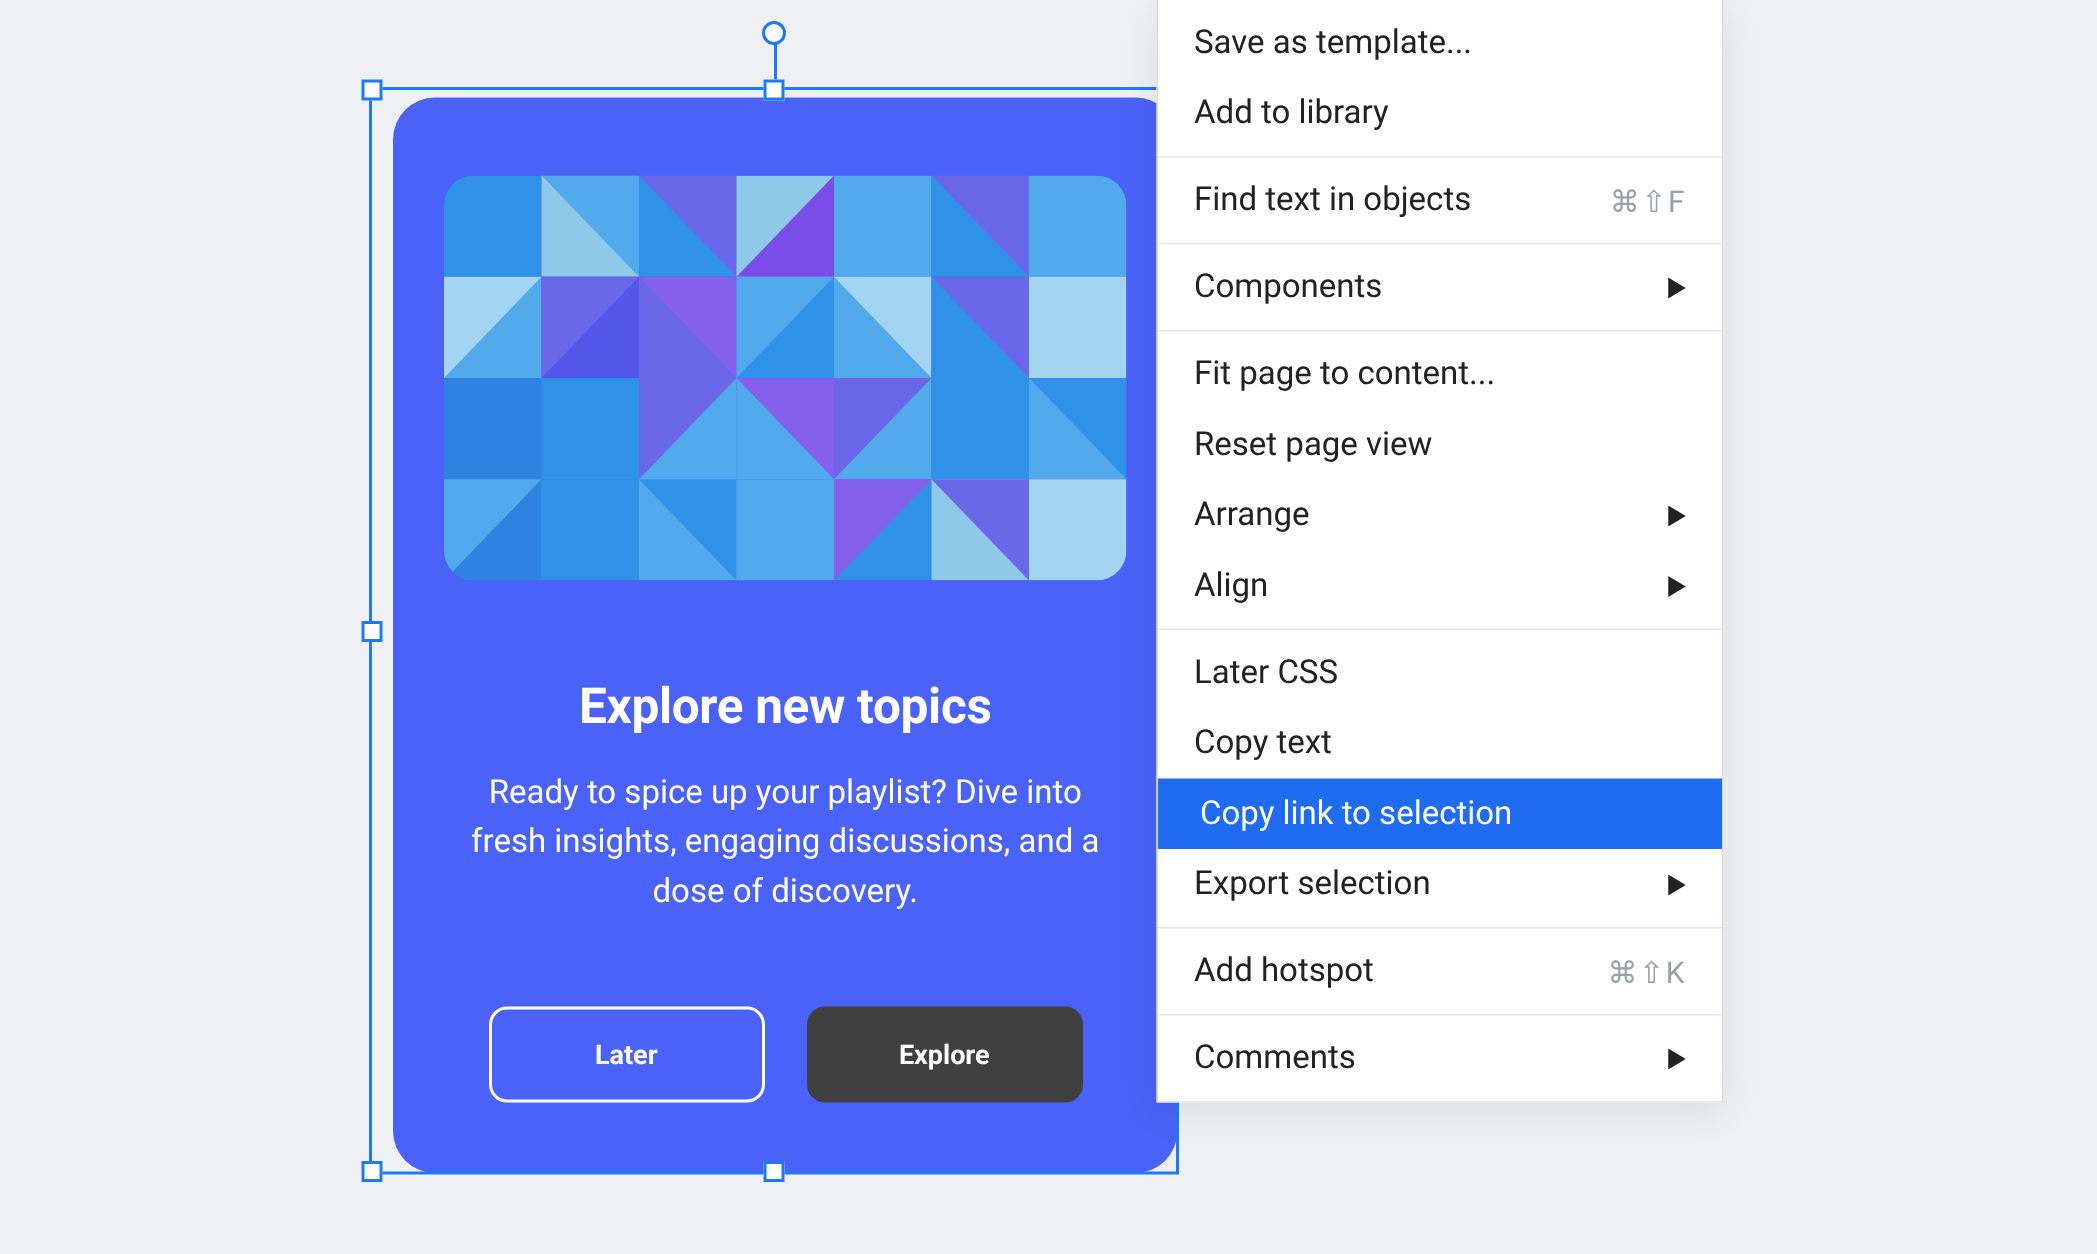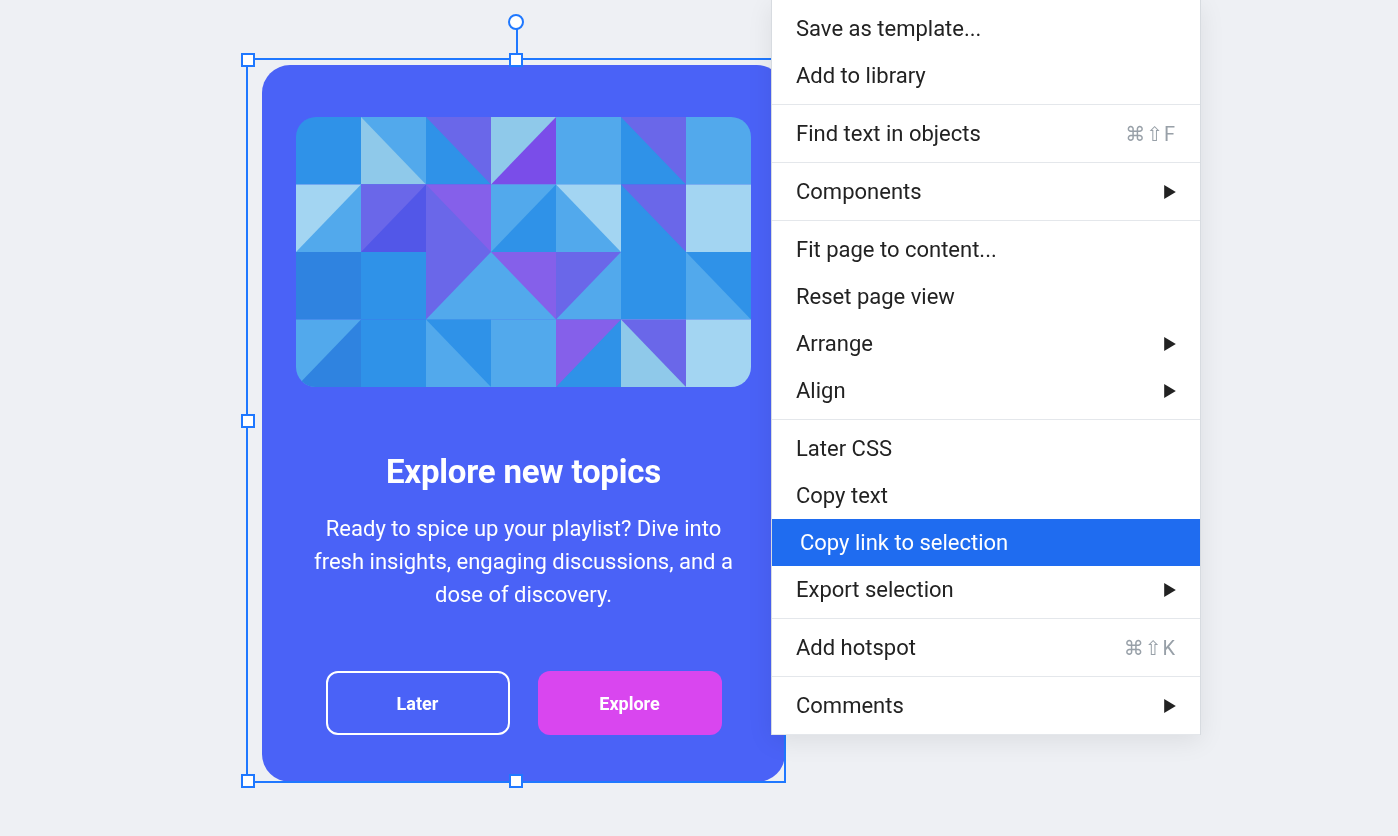--- a/index.html
+++ b/index.html
@@ -69,21 +69,21 @@
     align-items: center;
     justify-content: center;
     cursor: pointer;
   }
   .card-btn.later {
     background: transparent;
     border: 2px solid #ffffff;
     color: #ffffff;
   }
   .card-btn.explore {
-    background: #d946ef;
+    background: #404040;
     color: #ffffff;
     border: none;
   }
 
   
   .selection-box {
     position: absolute;
     left: 246px;
     top: 58px;
     width: 540px;
@@ -124,21 +124,21 @@
     border: 2px solid #1f78ff;
     pointer-events: auto;
     cursor: grab;
   }
 
   
   .context-menu {
     position: absolute;
     left: 771px;
     top: 0;
-    width: 430px;
+    width: 378px;
     background: #ffffff;
     border-left: 1px solid #d7dbe0;
     border-right: 1px solid #d7dbe0;
     box-shadow: 0 6px 24px rgba(0,0,0,0.08);
     font-size: 22px;
     color: #222;
   }
   .menu-section { border-bottom: 1px solid #e4e7eb; padding: 5px 0; }
   .menu-item {
     display: flex;

